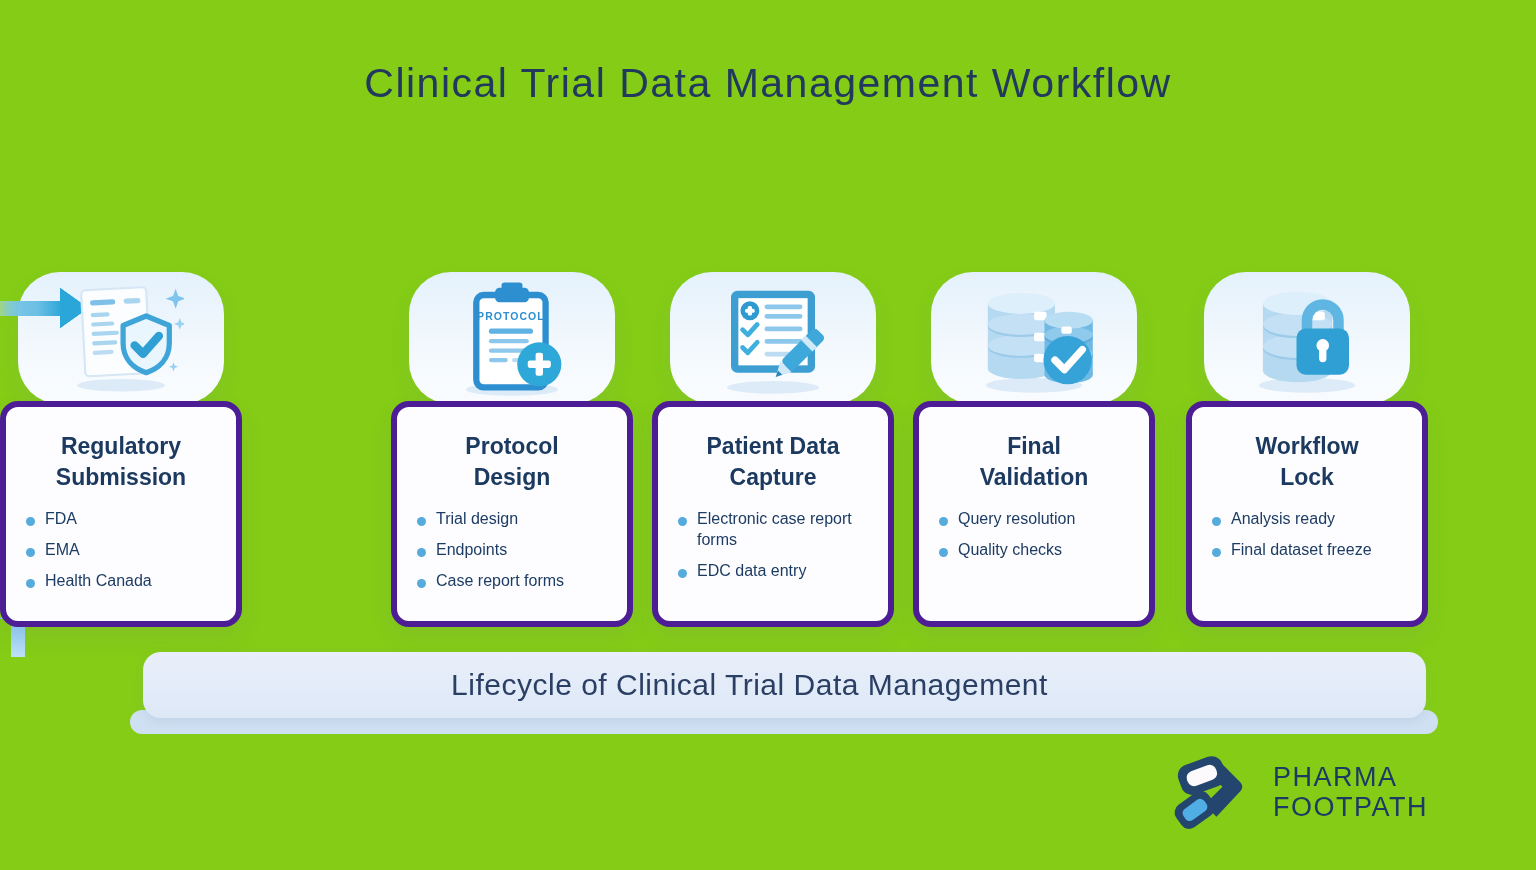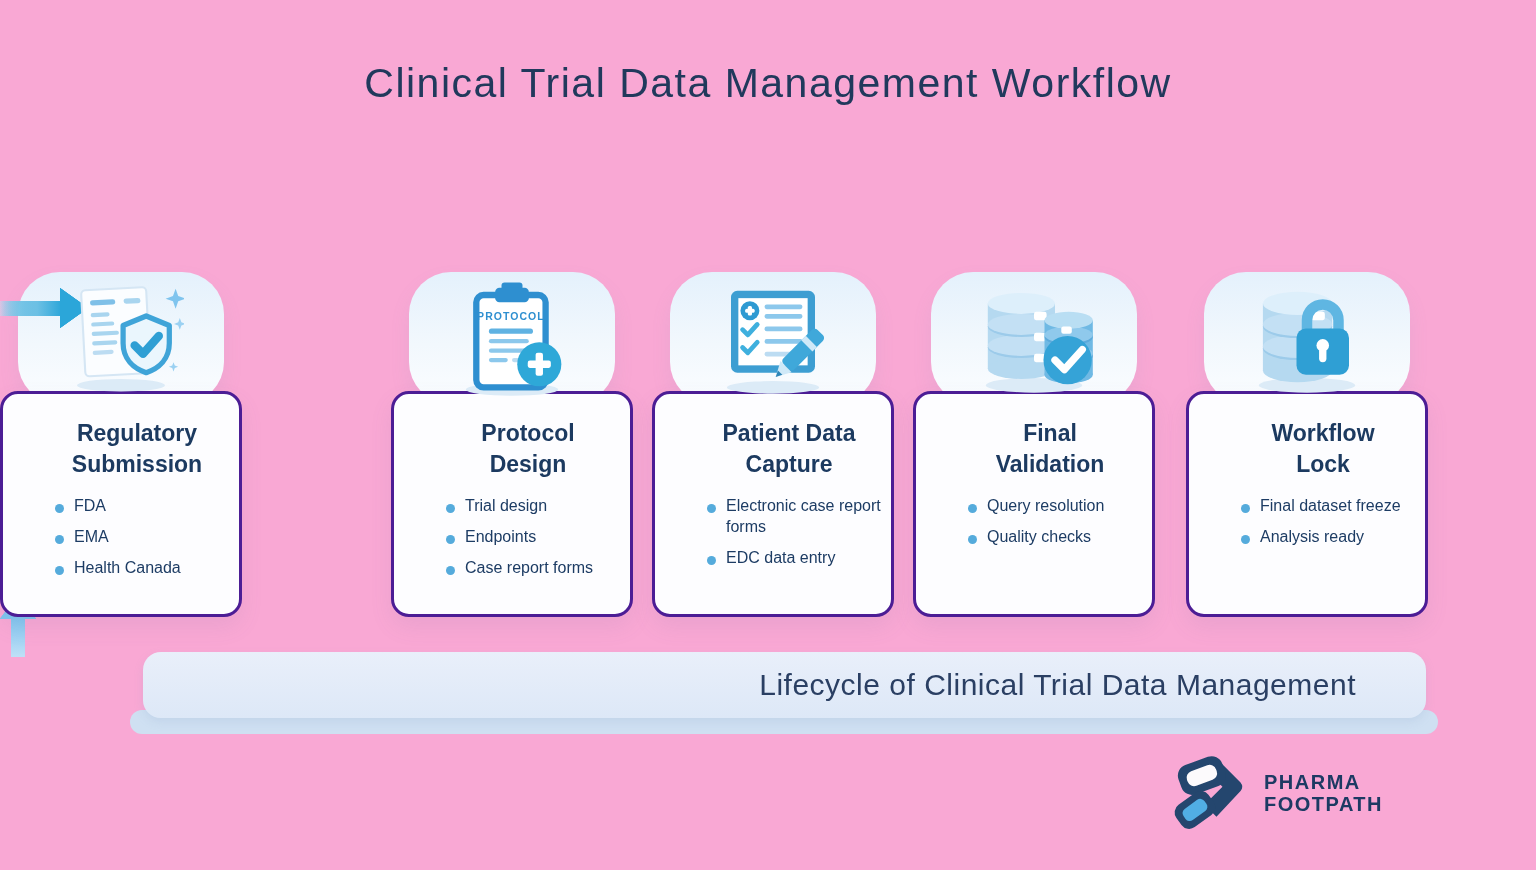--- a/index.html
+++ b/index.html
@@ -1,20 +1,20 @@
 <!DOCTYPE html>
 <html><head>
 <meta charset="utf-8">
 <style>
   * { margin:0; padding:0; box-sizing:border-box; }
   html,body { width:1536px; height:870px; }
   body { font-family:"Liberation Sans", sans-serif; }
   .canvas {
     position:relative; width:1536px; height:870px;
-    background:#f9a8d4; overflow:hidden;
+    background:#84cc16; overflow:hidden;
   }
   
   .page-title {
     position:absolute; top:60px; left:0; width:1536px;
     text-align:center; font-size:41px; font-weight:300;
     letter-spacing:1.5px; color:#21395c;
   }
   
   .stage { position:absolute; top:228px; width:242px; height:360px;margin-top:44px; }
   .stage:nth-of-type(1){ left:130px; }
@@ -25,25 +25,24 @@
   .icon-tile {
     position:absolute; top:0; left:18px; width:206px; height:132px;
     border-radius:42px;
     background:linear-gradient(180deg,#e4f1fc 0%, #f2f8fd 55%, #fbfdff 100%);
     box-shadow:0 10px 20px rgba(120,150,190,0.10);
   }
   .stage-icon {
     position:absolute; top:2px; left:58px; width:126px; height:126px; z-index:3;
   }
   .card {
-    position:absolute; top:119px; left:0; width:242px; height:226px;
-    background:#fdfdff; border:3px solid #4c1d95; border-radius:18px;
+    position:absolute; top:129px; left:0; width:242px; height:226px;
+    background:#fdfdff; border:6px solid #4c1d95; border-radius:18px;
     box-shadow:0 10px 22px rgba(110,110,160,0.10); z-index:2;
     padding-top:24px;
-    padding-left:32px;
   }
   .card-title {
     text-align:center; font-size:23px; font-weight:600;
     color:#1c3a60; line-height:1.35;
   }
   .bullets { list-style:none; margin-top:16px; padding-left:20px; }
   .bullets li { display:flex; align-items:flex-start; margin-bottom:10px; }
   .dot {
     width:9px; height:9px; border-radius:50%; background:#55abdc;
     margin:8px 10px 0 0; flex:0 0 9px;
@@ -83,30 +82,30 @@
   
   .bar-lip {
     position:absolute; left:130px; top:710px; width:1308px; height:24px;
     border-radius:14px; background:#cfe0f2; z-index:0;
   }
   .lifecycle-bar {
     position:absolute; left:143px; top:652px; width:1283px; height:66px;
     border-radius:18px;
     background:linear-gradient(180deg,#e9effa 0%, #dde8f7 100%);
     box-shadow:0 4px 10px rgba(140,160,200,0.18);
-    display:flex; align-items:center; justify-content:flex-end; z-index:2;
+    display:flex; align-items:center; justify-content:center; z-index:2;
   }
   .lifecycle-label {
     font-size:30px; font-weight:300; letter-spacing:0.5px; color:#2a3f63;
     margin-right:70px;
   }
   
   .brand-logo { position:absolute; left:1168px; top:748px; display:flex; align-items:center; }
   .logo-mark { width:78px; height:86px; }
-  .logo-text { margin-left:18px; color:#1d3a63; font-weight:700; font-size:20px;
+  .logo-text { margin-left:27px; color:#1d3a63; font-weight:400; font-size:27px;
                letter-spacing:1.5px; line-height:1.1; }
   
   svg text { font-family:"Liberation Sans", sans-serif; }
 </style>
 </head>
 <body>
 
 <div class="canvas">
 
   <div class="page-title">Clinical Trial Data Management Workflow</div>
@@ -263,25 +262,25 @@
       </svg>
     </span>
     <div class="card">
       <div class="card-title">
         <div>Workflow</div>
         <div>Lock</div>
       </div>
       <ul class="bullets">
         <li>
             <span class="dot"></span>
+            <span class="bullet-text">Analysis ready</span>
+          </li>
+        <li>
+            <span class="dot"></span>
             <span class="bullet-text">Final dataset freeze</span>
-          </li>
-        <li>
-            <span class="dot"></span>
-            <span class="bullet-text">Analysis ready</span>
           </li>
       </ul>
     </div>
   </div>
 
   <div class="stage">
     <div class="icon-tile"></div>
     <span class="stage-icon">
       <svg viewBox="0 0 120 120" width="126" height="126">
         <ellipse cx="60" cy="106" rx="42" ry="6" fill="#dcebf7"></ellipse>

